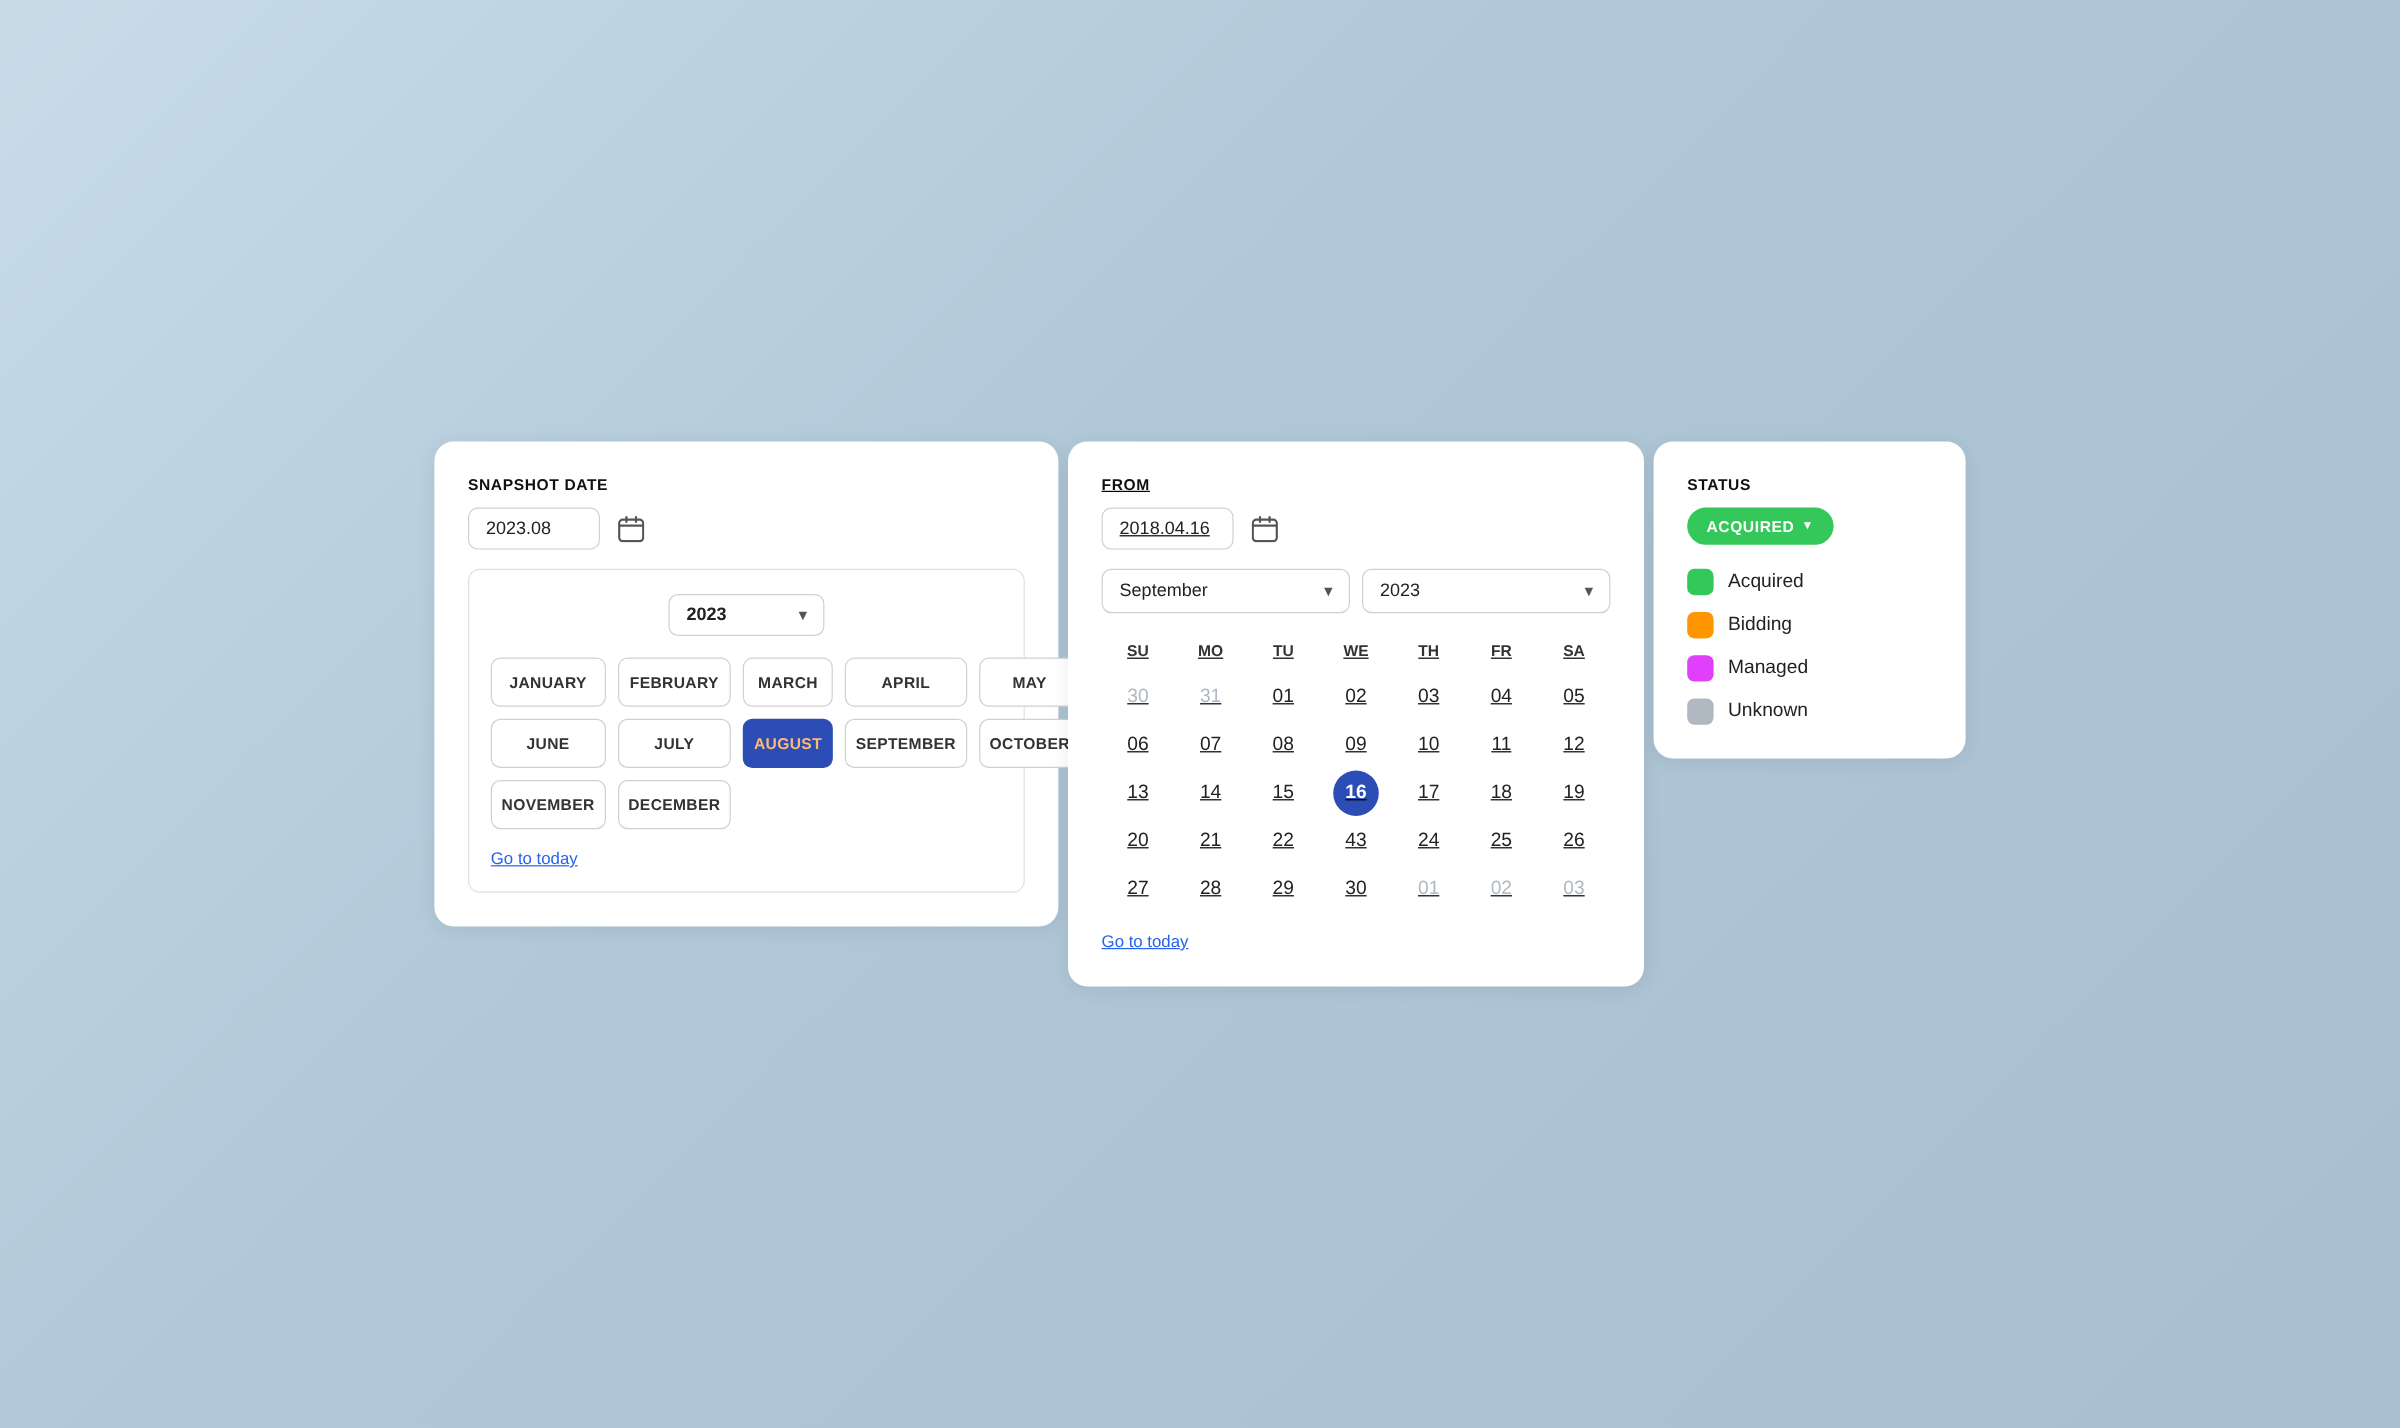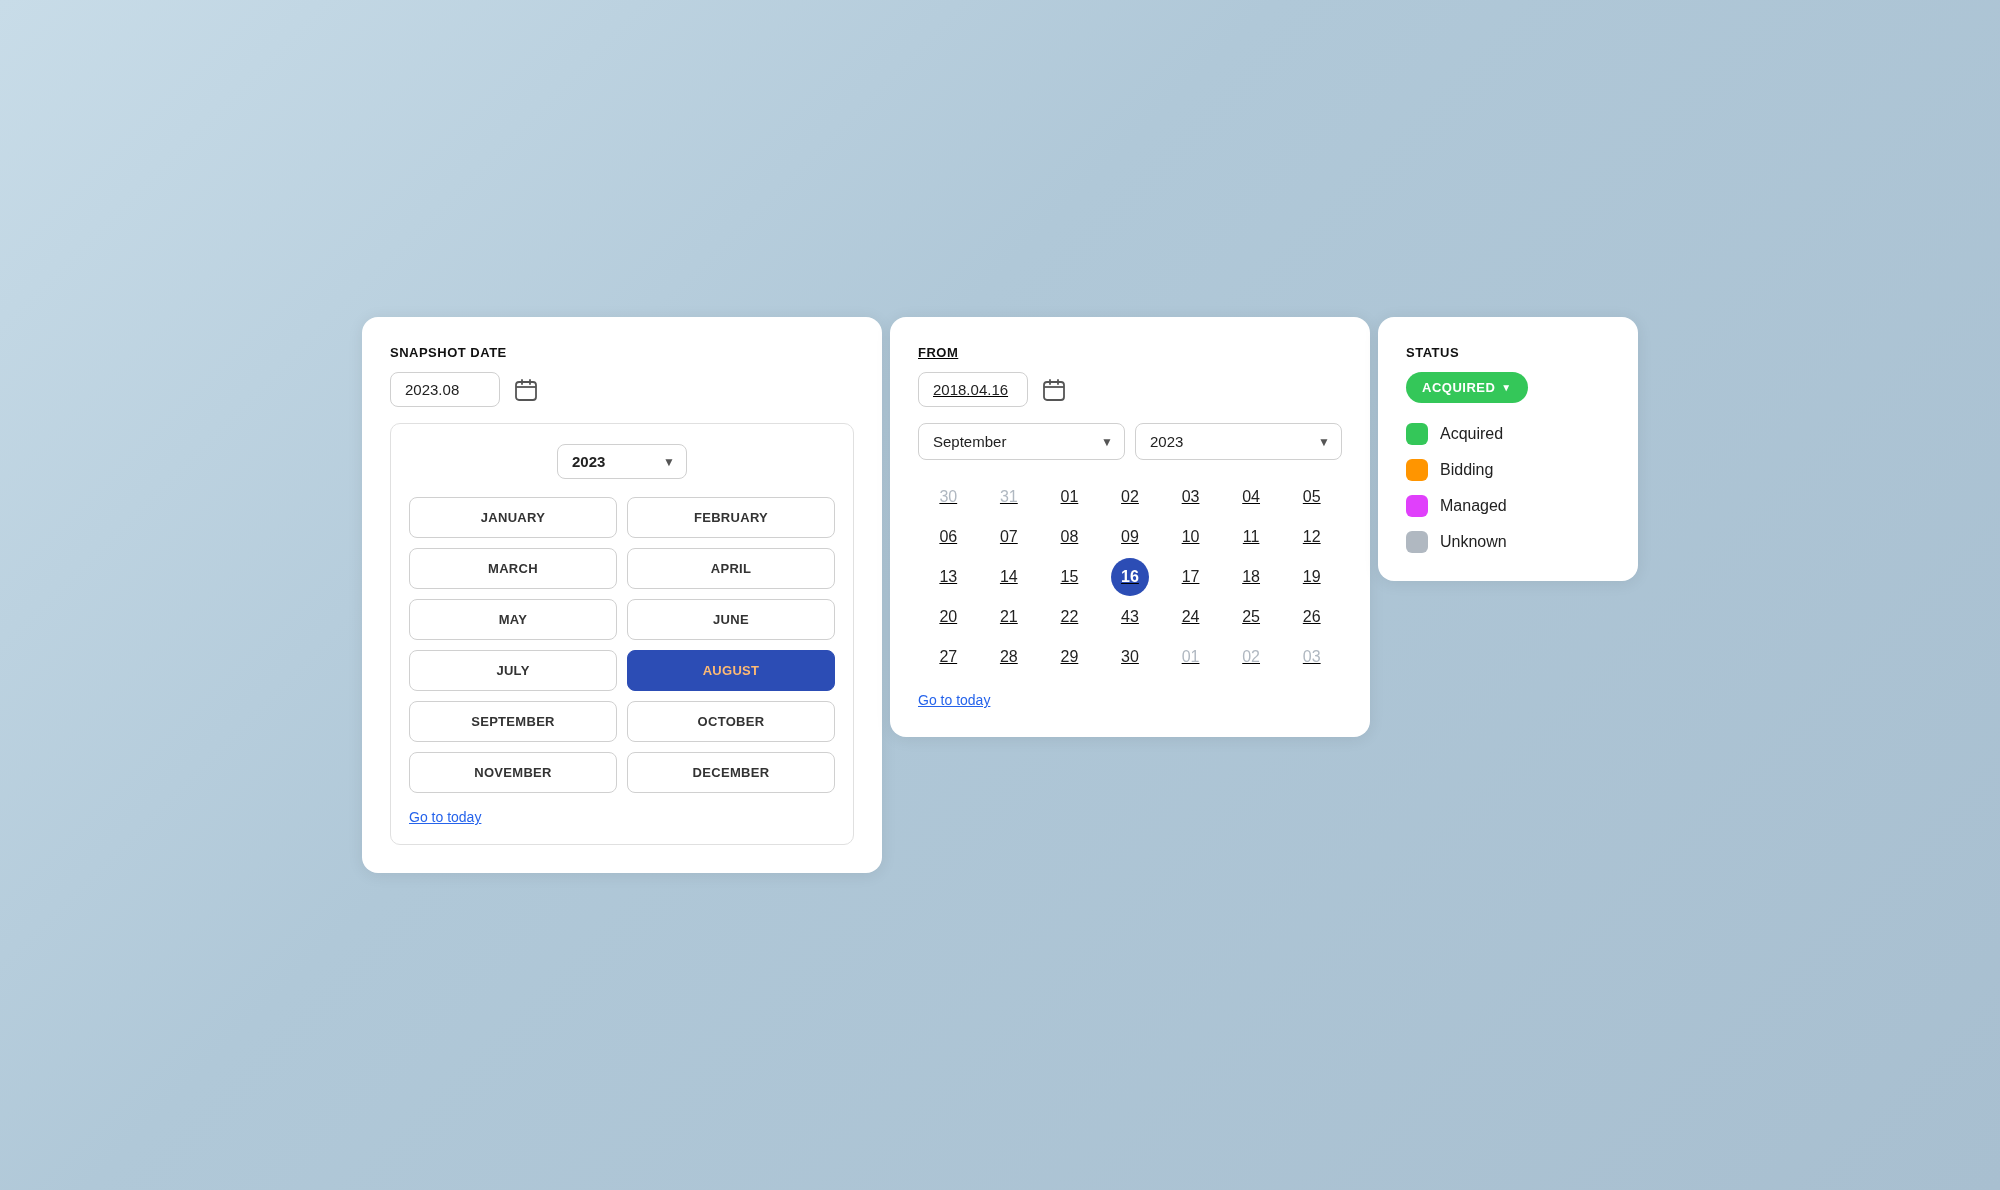--- a/index.html
+++ b/index.html
@@ -89,21 +89,21 @@
     }
     .year-dropdown-wrapper .dropdown-arrow {
       position: absolute;
       right: 12px;
       pointer-events: none;
       color: #555;
       font-size: 12px;
     }
     .months-grid {
       display: grid;
-      grid-template-columns: repeat(2, 1fr);
+      grid-template-columns: repeat(5, 1fr);
       gap: 10px;
     }
     .month-btn {
       border: 1.5px solid #d0d0d0;
       border-radius: 8px;
       padding: 12px 8px;
       font-size: 13px;
       font-weight: 600;
       letter-spacing: 0.3px;
       color: #333;
@@ -366,20 +366,29 @@
           <option>2021</option>
           <option>2022</option>
           <option selected="">2023</option>
           <option>2024</option>
         </select>
         <span class="dropdown-arrow">▼</span>
       </div>
     </div>
 
     <div class="calendar-grid">
+      <div class="cal-header-row" id="cal-header">
+          <div class="cal-header-cell">SU</div>
+          <div class="cal-header-cell">MO</div>
+          <div class="cal-header-cell">TU</div>
+          <div class="cal-header-cell">WE</div>
+          <div class="cal-header-cell">TH</div>
+          <div class="cal-header-cell">FR</div>
+          <div class="cal-header-cell">SA</div>
+        </div>
       <div class="cal-body" id="cal-body">
           <div class="cal-row">
             <div class="cal-cell muted">30</div>
             <div class="cal-cell muted">31</div>
             <div class="cal-cell">01</div>
             <div class="cal-cell">02</div>
             <div class="cal-cell">03</div>
             <div class="cal-cell">04</div>
             <div class="cal-cell">05</div>
           </div>

